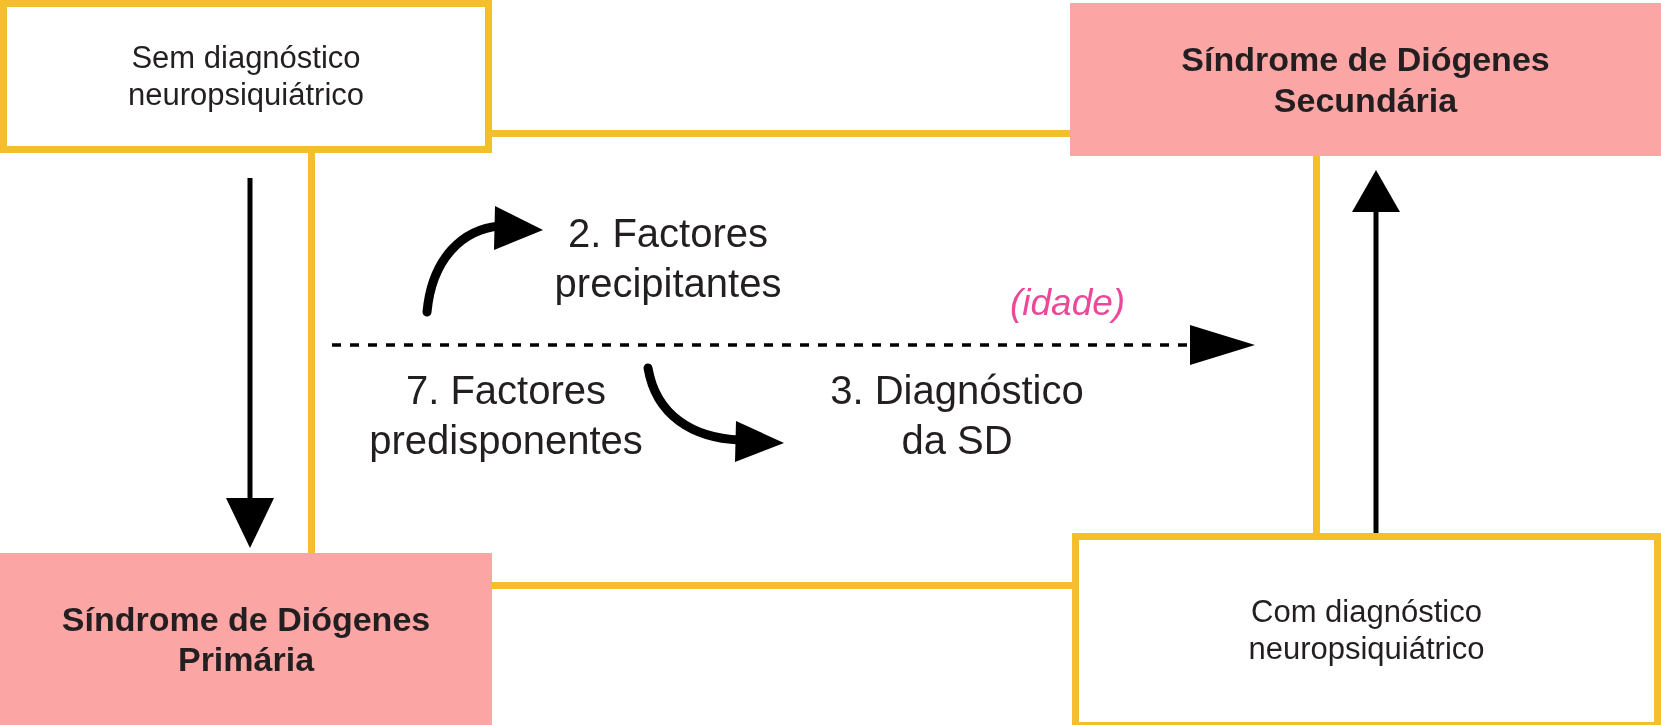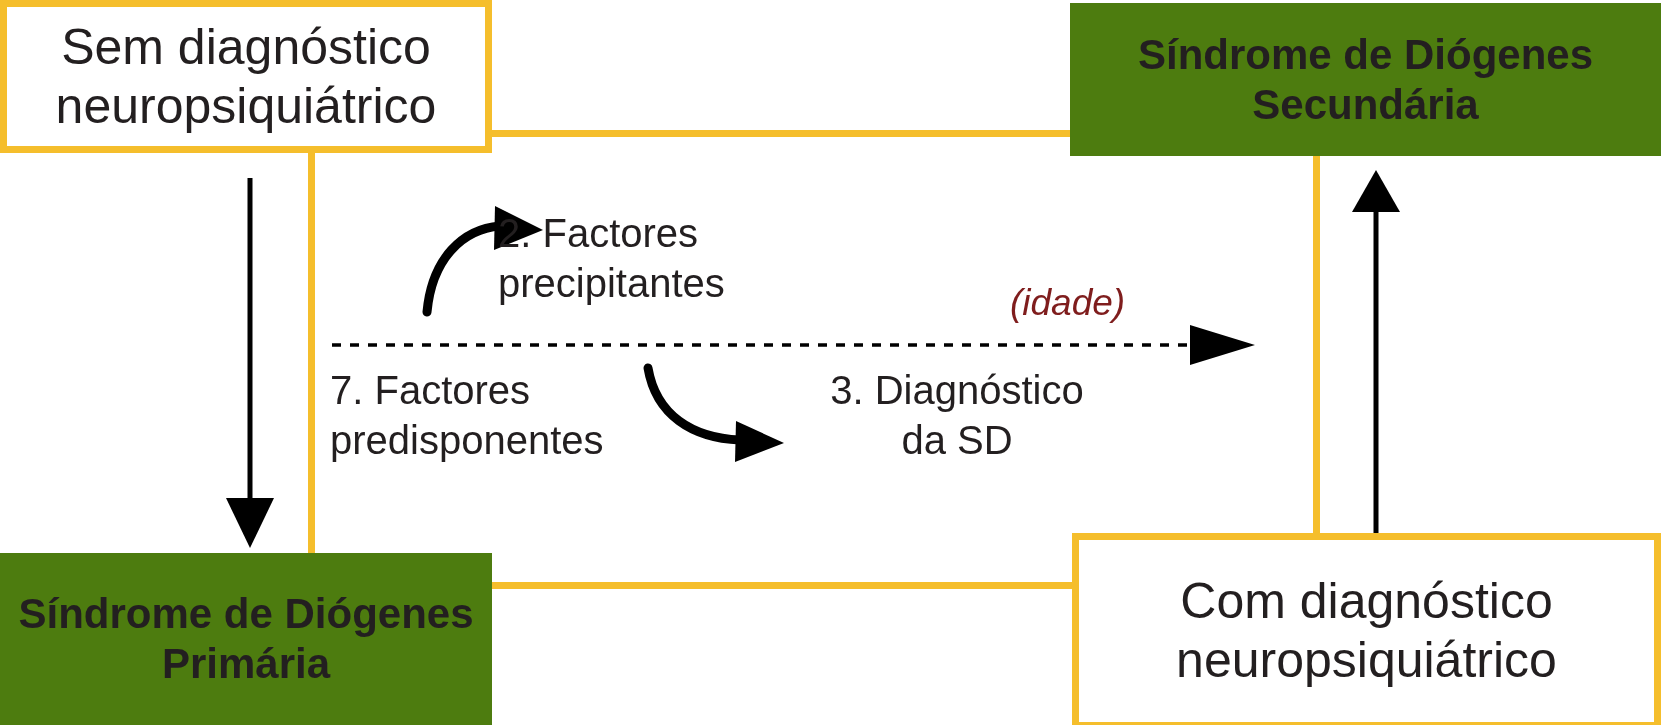--- a/index.html
+++ b/index.html
@@ -23,27 +23,27 @@
     display: flex;
     align-items: center;
     justify-content: center;
     text-align: center;
     color: #231f20;
     line-height: 1.18;
   }
   .box-white {
     background: #ffffff;
     border: 7px solid #f5be2c;
-    font-size: 50px;
+    font-size: 31px;
     font-weight: 400;
   }
   .box-orange {
-    background: #4d7c0f;
+    background: #fca5a5;
     border: none;
-    font-size: 42px;
+    font-size: 34px;
     font-weight: 700;
   }
 
   #box-top-left    { left: 0px;    top: 0px;   width: 492px; height: 153px; }
   #box-top-right   { left: 1070px; top: 3px;   width: 591px; height: 153px; }
   #box-bottom-left { left: 0px;    top: 553px; width: 492px; height: 172px; }
   #box-bottom-right{ left: 1072px; top: 533px; width: 589px; height: 196px; }
 
   
   .yline {
@@ -62,32 +62,32 @@
     width: 1661px; height: 725px;
     pointer-events: none;
   }
 
   
   .center-label {
     position: absolute;
     color: #231f20;
     font-size: 40px;
     line-height: 1.25;
-    text-align: left;
+    text-align: center;
     white-space: pre-line;
   }
   #label-precipitantes { left: 498px; top: 208px; width: 340px; }
   #label-predisponentes{ left: 330px; top: 365px; width: 352px; }
   #label-diagnostico   { left: 792px; top: 365px; width: 330px; text-align: center; }
   #label-idade {
     position: absolute;
     left: 1010px; top: 282px;
     font-size: 37px;
     font-style: italic;
-    color: #7f1d1d;
+    color: #ec4899;
   }
 </style>
 </head>
 <body>
 
 <div id="canvas">
 
   <div class="yline" id="yline-top-h"></div>
   <div class="yline" id="yline-bottom-h"></div>
   <div class="yline" id="yline-left-v"></div>

